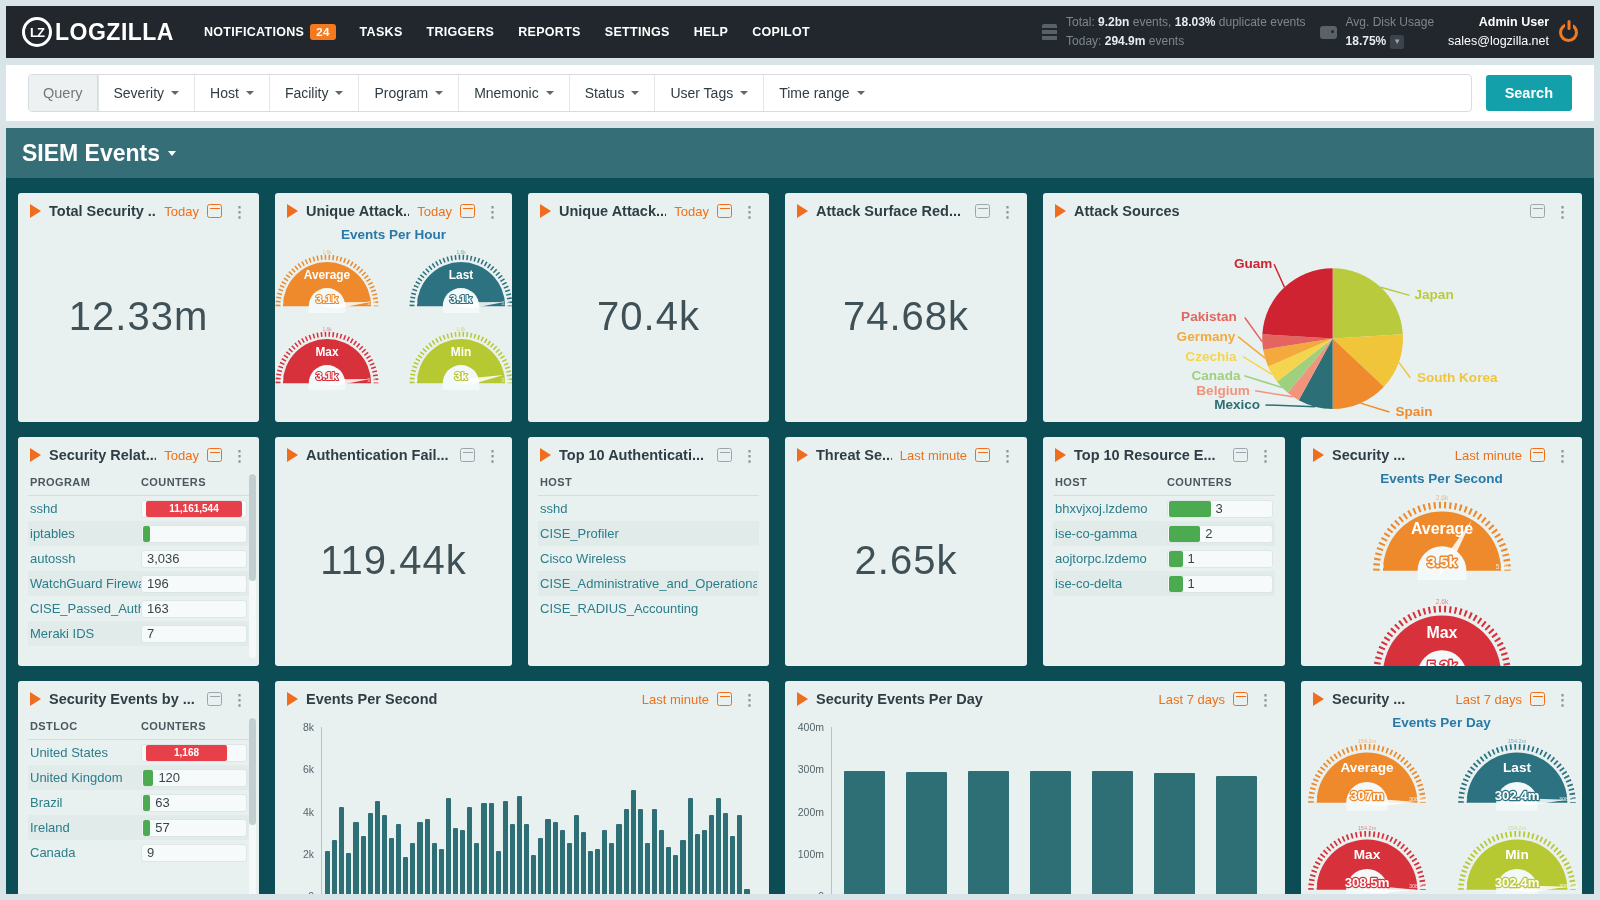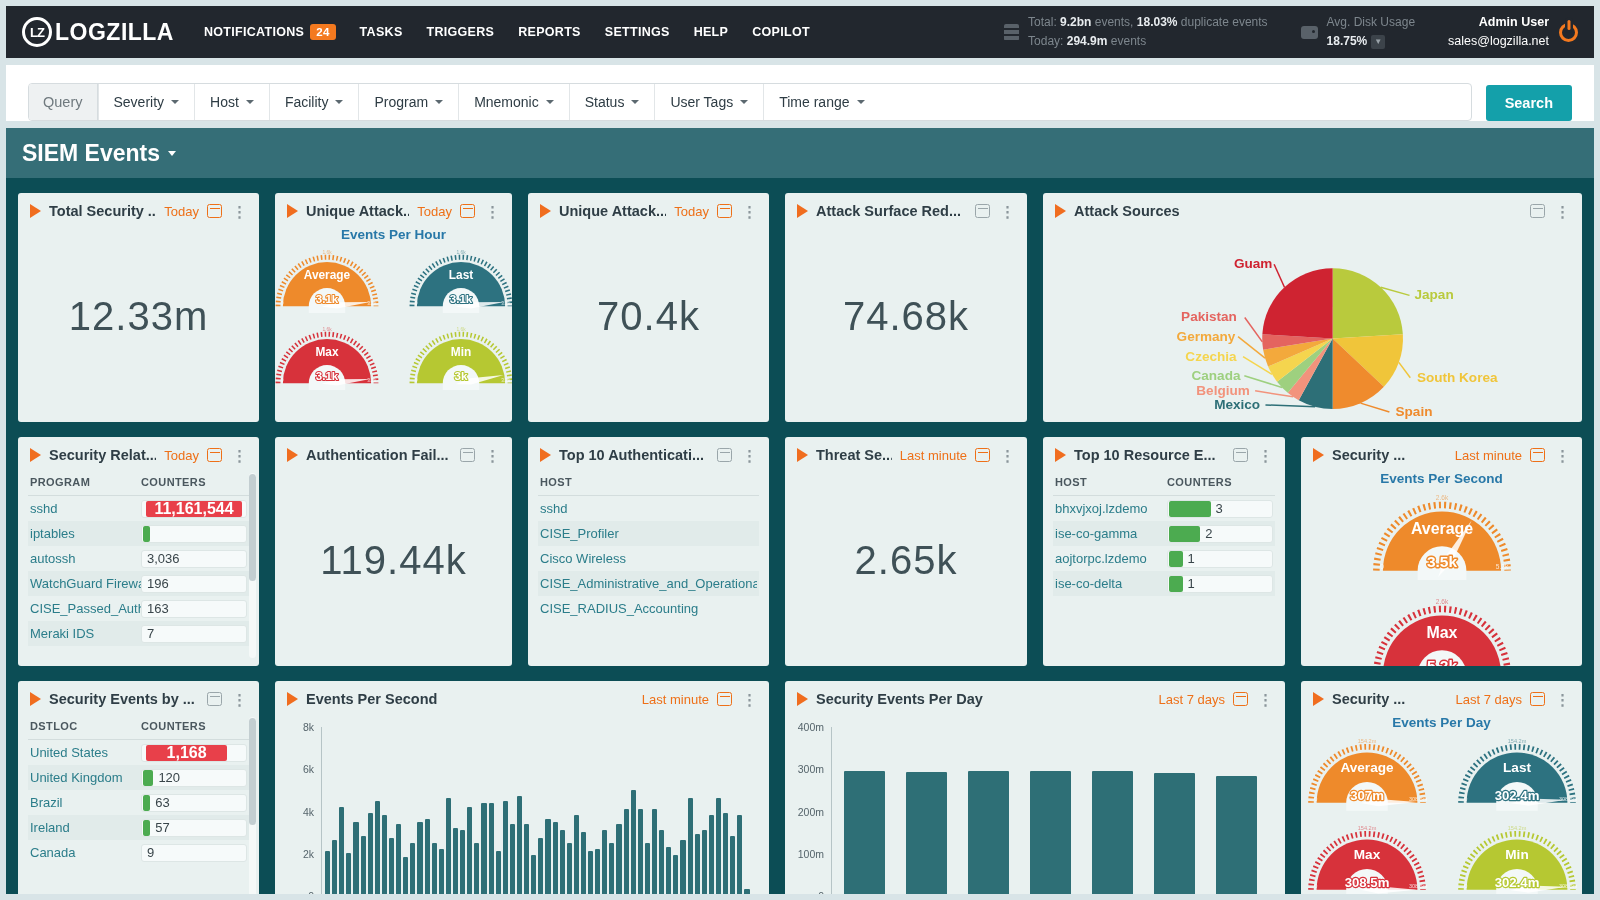--- a/index.html
+++ b/index.html
@@ -7,34 +7,34 @@
   .page{margin:6px}
 
   
   .navbar{height:52px;background:#22272e;display:flex;align-items:center;padding:0 16px;gap:14px}
   .logo{display:flex;align-items:center;gap:3px;margin-right:16px}
   .logo-mono{width:30px;height:30px;border:3px solid #fff;border-radius:50%;color:#fff;font-weight:bold;font-size:13px;display:flex;align-items:center;justify-content:center;letter-spacing:-1px}
   .logo-text{color:#fff;font-size:23px;font-weight:bold;letter-spacing:.5px}
   .nav-menu{display:flex;align-items:center;gap:24px}
   .nav-item{color:#fff;font-size:12.5px;font-weight:bold;letter-spacing:.3px;text-decoration:none;display:flex;align-items:center;gap:6px;cursor:pointer}
   .badge{background:#f4791f;color:#fff;font-size:11.5px;font-weight:bold;padding:2px 6px;border-radius:3px}
-  .nav-right{margin-left:auto;display:flex;align-items:center;gap:33px}
+  .nav-right{margin-left:auto;display:flex;align-items:center;gap:14px}
   .nstat{display:flex;align-items:center;gap:9px;font-size:12px;color:#7d868d;line-height:1.55}
   .nstat b{color:#e8ecef}
   .dbicon{width:15px;height:17px;background:repeating-linear-gradient(#596169 0 3.6px,transparent 3.6px 6.2px);border-radius:2px}
   .diskicon{width:17px;height:13px;background:#596169;border-radius:3px;position:relative}
   .diskicon::after{content:"";position:absolute;right:3px;top:4px;width:3px;height:3px;border-radius:50%;background:#22272e}
   .darr{display:inline-block;background:#3c434a;color:#9aa3a9;font-size:8px;border-radius:2px;padding:1px 3px;vertical-align:1px;margin-left:4px}
   .nuser{text-align:right;color:#fff;font-size:12.5px;line-height:1.5}
   .nuser .uname{font-weight:bold}
   .power{width:19px;height:19px;border:3px solid #f4791f;border-radius:50%;position:relative;margin-left:10px}
   .power::before{content:"";position:absolute;top:-6px;left:50%;transform:translateX(-50%);width:3px;height:10px;background:#f4791f;border-radius:2px;box-shadow:0 0 0 2.5px #22272e}
 
   
-  .querybar{margin-top:7px;background:#fff;height:56px;display:flex;align-items:flex-end;padding:0 22px;gap:14px}
+  .querybar{margin-top:7px;background:#fff;height:56px;display:flex;align-items:center;padding:0 22px;gap:14px}
   .qgroup{flex:1;display:flex;align-items:stretch;border:1px solid #d6dcdf;border-radius:4px;height:38px;overflow:hidden;background:#fff}
   .qlabel{background:#eef1f2;color:#6f797e;font-size:14.5px;display:flex;align-items:center;padding:0 14px;border-right:1px solid #d6dcdf}
   .qinput{border:none;outline:none;width:168px;padding:0 12px;font-size:14px;color:#333;font-family:"Liberation Sans",sans-serif}
   .qinput::placeholder{color:#b7bfc4}
   .qfilter{display:flex;align-items:center;gap:7px;padding:0 15px;border-left:1px solid #e2e6e8;font-size:14px;color:#2e3c44;font-weight:500;cursor:pointer;white-space:nowrap}
   .caret{width:0;height:0;border-left:4px solid transparent;border-right:4px solid transparent;border-top:4.5px solid #5c6970}
   .search-btn{background:#14a0aa;color:#fff;border:none;font-size:14.5px;font-weight:bold;padding:10px 19px;border-radius:3px;cursor:pointer;font-family:"Liberation Sans",sans-serif}
 
   
   .dashhead{margin-top:7px;height:50px;background:#356e77;display:flex;align-items:center;padding:0 16px}
@@ -72,21 +72,21 @@
   .big{flex:1;display:flex;align-items:center;justify-content:center;font-size:40px;color:#3f5157;letter-spacing:1px;padding-bottom:14px}
 
   
   .tbl{padding:0 10px;flex:1;overflow:hidden}
   .trh{display:flex;align-items:center;font-size:11px;font-weight:bold;color:#4a575e;letter-spacing:.4px;padding:7px 2px;border-bottom:1px solid #d3dddd}
   .trh .c1{flex:1}.trh .c2{width:106px}
   .tr{display:flex;align-items:center;padding:3.5px 2px;min-height:25px}
   .tr:nth-child(odd){background:#e1ebea}
   .tname{flex:1;font-size:13px;color:#2b7d8a;cursor:pointer;white-space:nowrap;overflow:hidden}
   .track{width:106px;height:18px;border:1px solid #dde6e5;background:#f6fafa;border-radius:3px;display:flex;align-items:center;overflow:hidden;flex:none}
-  .pill-red{height:16px;margin:4px;background:#e8404a;border-radius:2px;color:#fff;font-size:16px;font-weight:bold;display:flex;align-items:center;justify-content:center;white-space:nowrap}
+  .pill-red{height:16px;margin:4px;background:#e8404a;border-radius:2px;color:#fff;font-size:10px;font-weight:bold;display:flex;align-items:center;justify-content:center;white-space:nowrap}
   .gbar{height:16px;margin:1px 0 1px 1px;background:#4cab50;border-radius:2px;flex:none}
   .tcount{font-size:13px;color:#39454a;margin-left:5px;white-space:nowrap}
   .sb{position:absolute;right:3px;top:36px;bottom:8px;width:7px;background:rgba(255,255,255,.55);border-radius:4px}
   .sbt{width:100%;height:58%;margin-top:12%;background:#c3ced1;border-radius:4px}
 
   
   .gwrap{flex:1;display:flex;flex-direction:column;align-items:center;overflow:hidden}
   .gtitle{color:#2878a8;font-weight:bold;font-size:13.5px;margin:2px 0 4px}
   .ggrid{display:grid;grid-template-columns:1fr 1fr;gap:10px 22px;justify-items:center}
   .ggrid.one-col{grid-template-columns:1fr;gap:14px}

